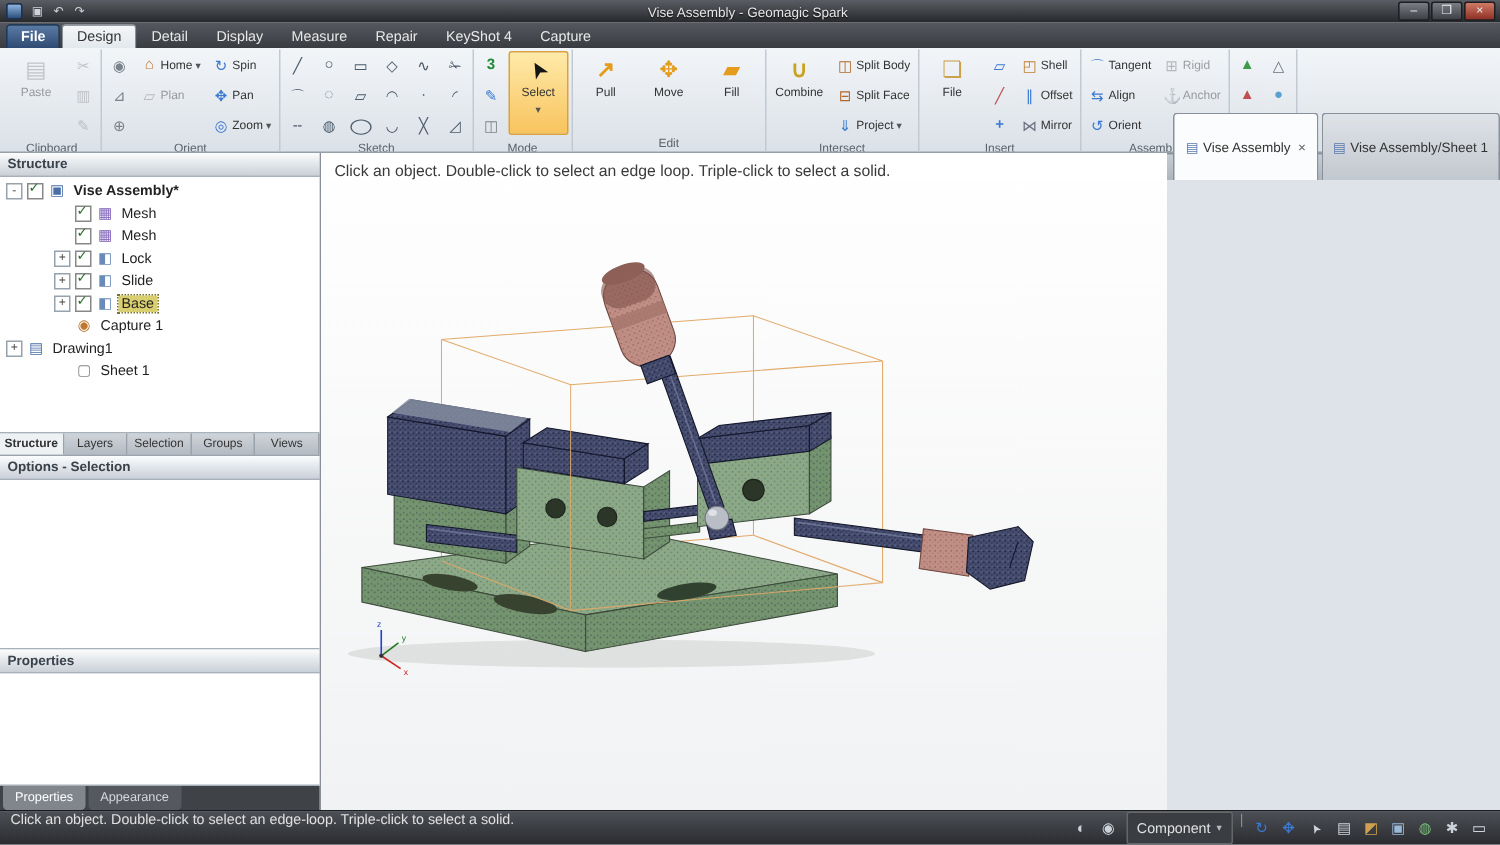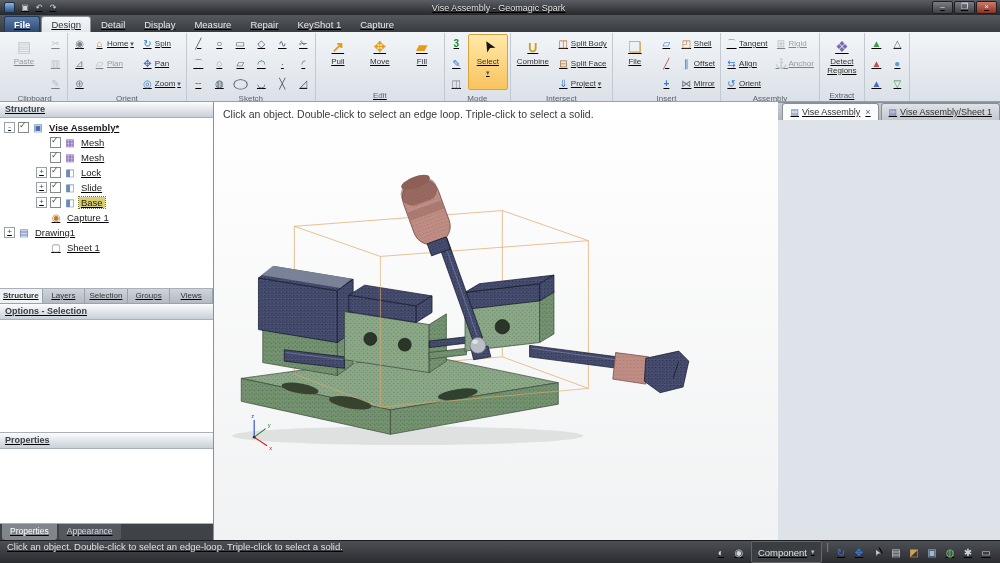--- a/index.html
+++ b/index.html
@@ -1,17 +1,17 @@
 <!DOCTYPE html>
 <html><head>
 <meta charset="utf-8">
 <style>
   html,body{margin:0;padding:0;background:#1e1f22;}
   body{width:1000px;height:563px;overflow:hidden;font-family:"Liberation Sans",sans-serif;-webkit-font-smoothing:antialiased;}
-  .app{width:1000px;height:563px;display:flex;flex-direction:column;background:#dde3e9;text-decoration:underline;}
+  .app{width:1000px;height:563px;display:flex;flex-direction:column;background:#dde3e9;}
 
   
   .titlebar{height:15px;background:linear-gradient(#5a5d63,#26282c);display:flex;align-items:center;color:#e6e6e6;font-size:9px;flex:0 0 auto;}
   .tb-appicon{width:9px;height:9px;margin:0 4px;border-radius:2px;background:linear-gradient(#8fb6e0,#2d4f7c);border:1px solid #1b3150;}
   .qat{display:flex;gap:2px;margin-right:6px;}
   .qat-btn{width:12px;height:11px;font-size:8px;line-height:11px;text-align:center;color:#cfd4da;}
   .tb-title{flex:1;text-align:center;text-shadow:0 1px 1px #000;white-space:nowrap;overflow:hidden;}
   .tb-btns{display:flex;gap:1px;margin-right:3px;}
   .tb-btn{width:19px;height:11px;background:linear-gradient(#7a7d83,#3c3f44);border:1px solid #1d1f22;border-radius:2px;color:#eee;font-size:8px;line-height:10px;text-align:center;}
   .tb-btn.close{background:linear-gradient(#d07a66,#8c3024);}
@@ -149,21 +149,21 @@
   .bottomtabs{height:16px;flex:0 0 16px;background:#3f4348;display:flex;align-items:stretch;padding-left:2px;gap:2px;}
   .btab{font-size:8.5px;color:#d5d8dc;padding:0 8px;line-height:15px;background:#55595f;border-radius:0 0 3px 3px;}
   .btab[data-active]{background:#81868d;color:#fff;}
 
   
   .vpcol{flex:1;display:flex;flex-direction:row;min-width:0;min-height:0;}
   .viewport{position:relative;flex:1;background:linear-gradient(#ffffff,#f1f2f3);overflow:hidden;min-height:0;}
   .vp-hint{position:absolute;top:6px;left:9px;font-size:10.5px;color:#3a3a3a;z-index:3;}
   svg.model{position:absolute;left:0;top:0;width:100%;height:100%;}
   .doctabs{height:17px;flex:0 0 17px;background:linear-gradient(#c6ccd3,#aeb5bd);border-top:1px solid #8a9099;display:flex;align-items:flex-end;padding-left:4px;gap:2px;}
-  .dtab{display:flex;align-items:center;gap:3px;font-size:9px;color:#333;padding:1px 7px;background:linear-gradient(#dfe3e8,#c2c8cf);border:1px solid #8a9099;border-bottom:none;border-radius:3px 3px 0 0;height:14px;white-space:nowrap;}
+  .dtab{display:flex;align-items:center;gap:3px;font-size:9px;color:#333;padding:15px 7px;background:linear-gradient(#dfe3e8,#c2c8cf);border:1px solid #8a9099;border-bottom:none;border-radius:3px 3px 0 0;height:14px;white-space:nowrap;}
   .dtab[data-active]{background:#fbfcfd;}
   .dclose{font-size:9px;color:#666;margin-left:2px;}
   .dclose:empty{display:none;}
 
   
   .statusbar{height:22px;flex:0 0 22px;background:linear-gradient(#4c4f55,#2a2c30);color:#e0e0e0;font-size:9.5px;display:flex;padding:0 7px;gap:5px;border-top:1px solid #1a1b1e;}
   .sb-msg{flex:1;white-space:nowrap;overflow:hidden;}
   .sb-iconrow{display:flex;gap:4px;align-items:center;}
   .sb-ico{width:14px;height:14px;display:flex;align-items:center;justify-content:center;font-size:10px;}
   .sb-comp{display:flex;align-items:center;gap:4px;padding:1px 6px;border:1px solid #666;background:#3a3d42;border-radius:2px;}
@@ -192,21 +192,21 @@
   </div>
 
   <div class="ribbontabs">
 
   <span class="rtab" data-kind="file">File</span>
       <span class="rtab" data-kind="active">Design</span>
       <span class="rtab">Detail</span>
       <span class="rtab">Display</span>
       <span class="rtab">Measure</span>
       <span class="rtab">Repair</span>
-      <span class="rtab">KeyShot 1</span>
+      <span class="rtab">KeyShot 4</span>
       <span class="rtab">Capture</span>
     </div>
 
   <div class="ribbon">
 
   <div class="rgroup">
       <div class="rgcols">
 
       <div class="rgcol">
 
@@ -374,20 +374,48 @@
           </div>
           </div>
         </div>
       <div class="rglabel">Sketch</div>
     </div>
       <div class="rgroup">
       <div class="rgcols">
 
       <div class="rgcol">
 
+        <div class="rbtn" data-kind="icon">
+            <span class="ric" data-icon="mode-3d-icon"></span>
+
+          </div>
+            <div class="rbtn" data-kind="icon">
+            <span class="ric" data-icon="mode-sketch-icon"></span>
+
+          </div>
+            <div class="rbtn" data-kind="icon">
+            <span class="ric" data-icon="mode-section-icon"></span>
+
+          </div>
+          </div>
+          <div class="rgcol">
+
+        <div class="rbtn" data-kind="large" data-active="" data-arrow="">
+            <span class="ric" data-icon="select-cursor-icon"></span>
+            <span class="rlb">Select</span>
+          </div>
+          </div>
+        </div>
+      <div class="rglabel">Mode</div>
+    </div>
+      <div class="rgroup">
+      <div class="rgcols">
+
+      <div class="rgcol">
+
         <div class="rbtn" data-kind="large">
             <span class="ric" data-icon="pull-icon"></span>
             <span class="rlb">Pull</span>
           </div>
           </div>
           <div class="rgcol">
 
         <div class="rbtn" data-kind="large">
             <span class="ric" data-icon="move-icon"></span>
             <span class="rlb">Move</span>
@@ -401,48 +429,20 @@
           </div>
           </div>
         </div>
       <div class="rglabel">Edit</div>
     </div>
       <div class="rgroup">
       <div class="rgcols">
 
       <div class="rgcol">
 
-        <div class="rbtn" data-kind="icon">
-            <span class="ric" data-icon="mode-3d-icon"></span>
-
-          </div>
-            <div class="rbtn" data-kind="icon">
-            <span class="ric" data-icon="mode-sketch-icon"></span>
-
-          </div>
-            <div class="rbtn" data-kind="icon">
-            <span class="ric" data-icon="mode-section-icon"></span>
-
-          </div>
-          </div>
-          <div class="rgcol">
-
-        <div class="rbtn" data-kind="large" data-active="" data-arrow="">
-            <span class="ric" data-icon="select-cursor-icon"></span>
-            <span class="rlb">Select</span>
-          </div>
-          </div>
-        </div>
-      <div class="rglabel">Mode</div>
-    </div>
-      <div class="rgroup">
-      <div class="rgcols">
-
-      <div class="rgcol">
-
         <div class="rbtn" data-kind="large">
             <span class="ric" data-icon="combine-icon"></span>
             <span class="rlb">Combine</span>
           </div>
           </div>
           <div class="rgcol">
 
         <div class="rbtn" data-kind="small">
             <span class="ric" data-icon="split-body-icon"></span>
             <span class="rlb">Split Body</span>
@@ -526,33 +526,20 @@
             <span class="ric" data-icon="rigid-icon"></span>
             <span class="rlb">Rigid</span>
           </div>
             <div class="rbtn" data-kind="small" data-disabled="">
             <span class="ric" data-icon="anchor-icon"></span>
             <span class="rlb">Anchor</span>
           </div>
           </div>
         </div>
       <div class="rglabel">Assembly</div>
-    </div>
-      <div class="rgroup">
-      <div class="rgcols">
-
-      <div class="rgcol">
-
-        <div class="rbtn" data-kind="large">
-            <span class="ric" data-icon="detect-regions-icon"></span>
-            <span class="rlb">Detect Regions</span>
-          </div>
-          </div>
-        </div>
-      <div class="rglabel">Extract</div>
     </div>
       <div class="rgroup">
       <div class="rgcols">
 
       <div class="rgcol">
 
         <div class="rbtn" data-kind="icon">
             <span class="ric" data-icon="mesh-green-icon"></span>
 
           </div>

